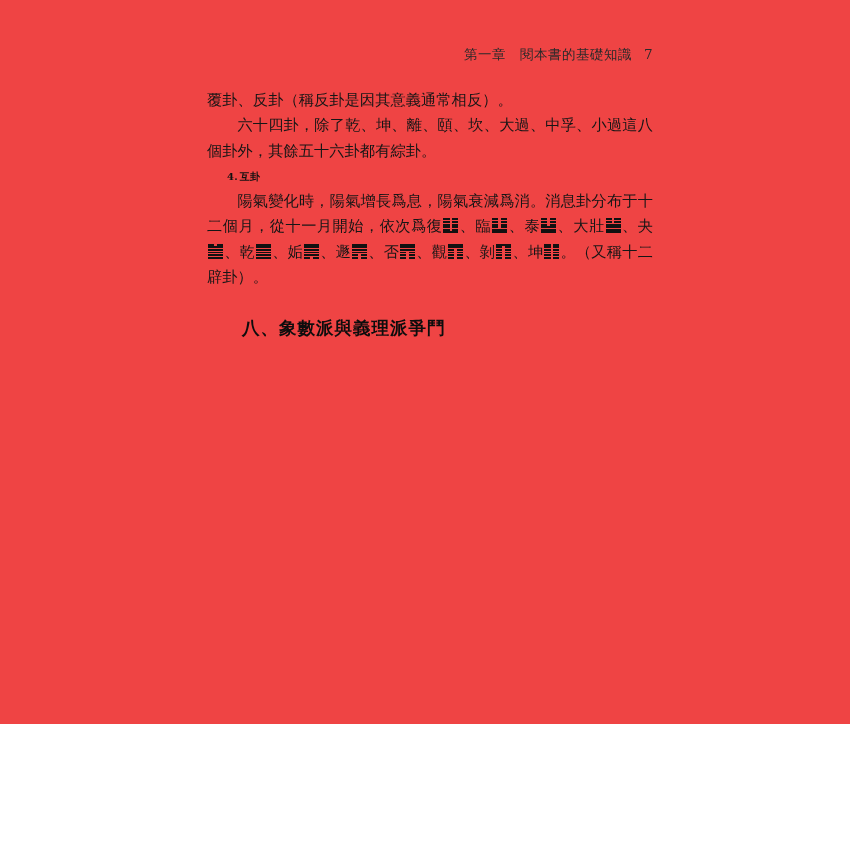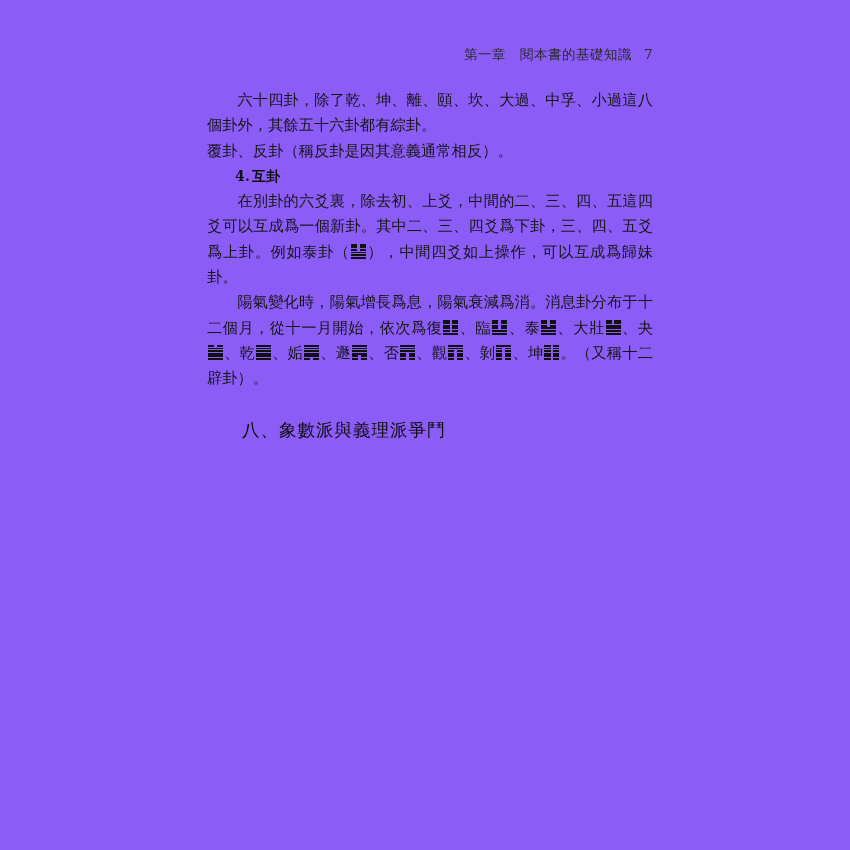--- a/index.html
+++ b/index.html
@@ -13,22 +13,22 @@
     height: 850px;
     overflow: hidden;
     font-family: "DejaVu Serif", "Liberation Serif", serif;
     color: #1a1a1a;
     -webkit-font-smoothing: antialiased;
   }
 
   .page {
     position: relative;
     width: 850px;
-    height: 850px;
-    background: #8b5cf6;
+    height: 724px;
+    background: #ef4444;
   }
 
   
   .running-head {
     position: absolute;
     top: 46px;
     left: 207px;
     width: 446px;
     text-align: right;
     font-size: 13.5px;
@@ -63,38 +63,38 @@
     letter-spacing: 0.1px;
     color: #161616;
   }
   p.indent {
     text-indent: 2em;
   }
 
   
   p.subhead {
     margin: 0;
-    font-size: 14px;
+    font-size: 10px;
     line-height: 25.3px;
     text-indent: 2em;
     font-weight: 700;
     letter-spacing: 0.2px;
     color: #101010;
   }
   p.subhead .num {
     font-weight: 700;
     margin-right: 2px;
   }
 
   
   h2.section-heading {
     margin: 0;
     font-size: 17.5px;
     line-height: 25.3px;
-    font-weight: 400;
+    font-weight: 700;
     text-indent: 2em;
     letter-spacing: 1px;
     color: #0d0d0d;
   }
 
   
   .gap-section-before { height: 26px; }
   .gap-section-after  { height: 23px; }
 
   
@@ -140,31 +140,28 @@
 <body>
 
 <div class="page">
 
   <div class="running-head">
     <span class="chap-no">第一章</span><span class="chap-title">閱本書的基礎知識</span><span class="folio">7</span>
   </div>
 
   <div class="column">
 
+    <p class="para">覆卦、反卦（稱反卦是因其意義通常相反）。</p>
+
     <p class="para indent">六十四卦，除了乾、坤、離、頤、坎、大過、中孚、小過這八個卦外，其餘五十六卦都有綜卦。</p>
-
-    <p class="para">覆卦、反卦（稱反卦是因其意義通常相反）。</p>
 
     <p class="subhead">
       <span class="num">4.</span><span>互卦</span>
     </p>
 
-    <p class="para indent">
-      <span>在別卦的六爻裏，除去初、上爻，中間的二、三、四、五這四爻可以互成爲一個新卦。其中二、三、四爻爲下卦，三、四、五爻爲上卦。例如泰卦（</span><span class="hexagram"><i class="l6 broken"></i><i class="l5 broken"></i><i class="l4 broken"></i><i class="l3"></i><i class="l2"></i><i class="l1"></i></span><span>），中間四爻如上操作，可以互成爲歸妹卦。</span>
-    </p>
 
 
     <p class="para indent"><span>陽氣變化時，陽氣增長爲息，陽氣衰減爲消。消息卦分布于十二個月，從十一月開始，依次爲</span><span id="hexagram-list"><span>復</span><span class="hexagram"><i class="l6 broken"></i><i class="l5 broken"></i><i class="l4 broken"></i><i class="l3 broken"></i><i class="l2 broken"></i><i class="l1"></i></span><span>、</span><span>臨</span><span class="hexagram"><i class="l6 broken"></i><i class="l5 broken"></i><i class="l4 broken"></i><i class="l3 broken"></i><i class="l2"></i><i class="l1"></i></span><span>、</span><span>泰</span><span class="hexagram"><i class="l6 broken"></i><i class="l5 broken"></i><i class="l4 broken"></i><i class="l3"></i><i class="l2"></i><i class="l1"></i></span><span>、</span><span>大壯</span><span class="hexagram"><i class="l6 broken"></i><i class="l5 broken"></i><i class="l4"></i><i class="l3"></i><i class="l2"></i><i class="l1"></i></span><span>、</span><span>夬</span><span class="hexagram"><i class="l6 broken"></i><i class="l5"></i><i class="l4"></i><i class="l3"></i><i class="l2"></i><i class="l1"></i></span><span>、</span><span>乾</span><span class="hexagram"><i class="l6"></i><i class="l5"></i><i class="l4"></i><i class="l3"></i><i class="l2"></i><i class="l1"></i></span><span>、</span><span>姤</span><span class="hexagram"><i class="l6"></i><i class="l5"></i><i class="l4"></i><i class="l3"></i><i class="l2"></i><i class="l1 broken"></i></span><span>、</span><span>遯</span><span class="hexagram"><i class="l6"></i><i class="l5"></i><i class="l4"></i><i class="l3"></i><i class="l2 broken"></i><i class="l1 broken"></i></span><span>、</span><span>否</span><span class="hexagram"><i class="l6"></i><i class="l5"></i><i class="l4"></i><i class="l3 broken"></i><i class="l2 broken"></i><i class="l1 broken"></i></span><span>、</span><span>觀</span><span class="hexagram"><i class="l6"></i><i class="l5"></i><i class="l4 broken"></i><i class="l3 broken"></i><i class="l2 broken"></i><i class="l1 broken"></i></span><span>、</span><span>剝</span><span class="hexagram"><i class="l6"></i><i class="l5 broken"></i><i class="l4 broken"></i><i class="l3 broken"></i><i class="l2 broken"></i><i class="l1 broken"></i></span><span>、</span><span>坤</span><span class="hexagram"><i class="l6 broken"></i><i class="l5 broken"></i><i class="l4 broken"></i><i class="l3 broken"></i><i class="l2 broken"></i><i class="l1 broken"></i></span></span><span>。（又稱十二辟卦）。</span></p>
 
     <div class="gap-section-before"></div>
 
     <h2 class="section-heading">八、象數派與義理派爭鬥</h2>
 
     <div class="gap-section-after"></div>
 

